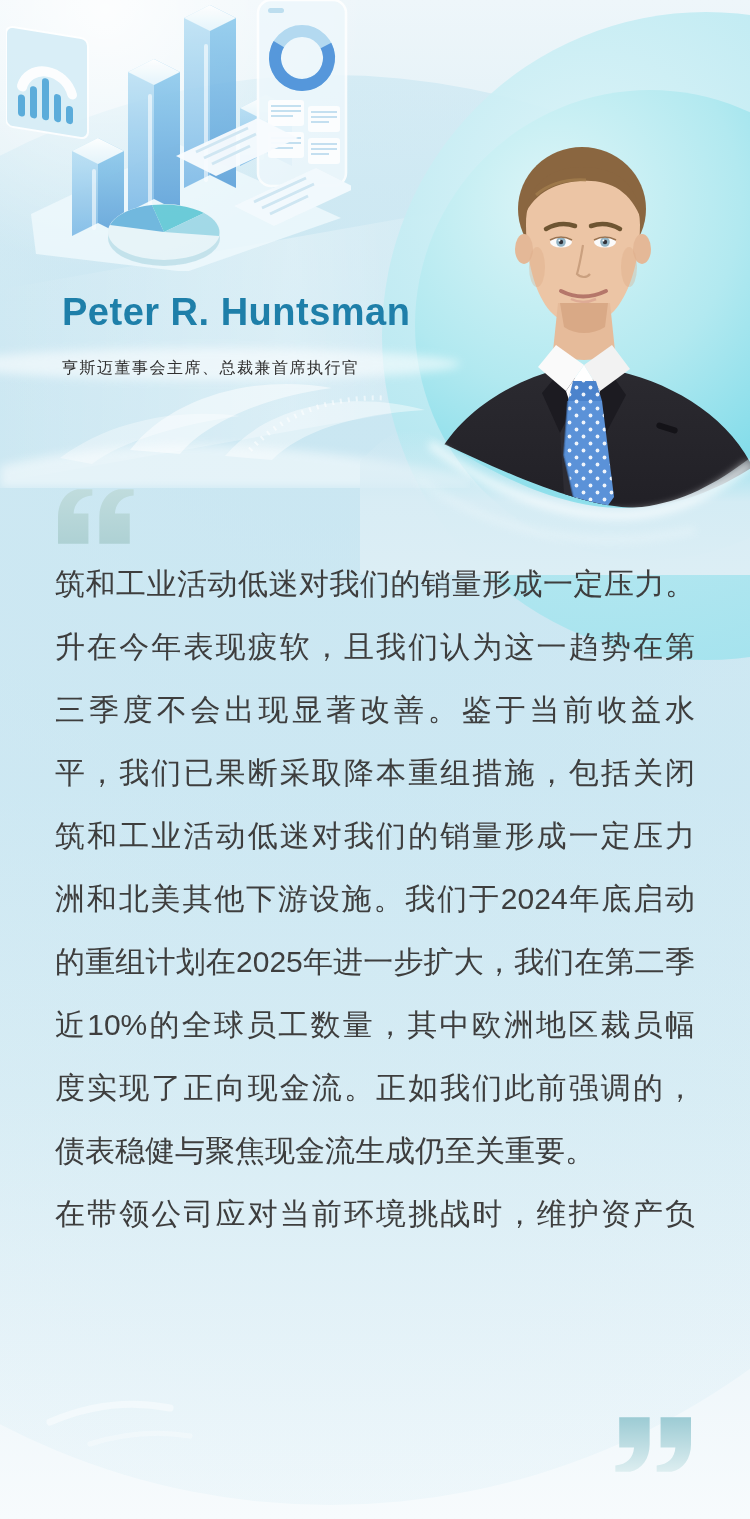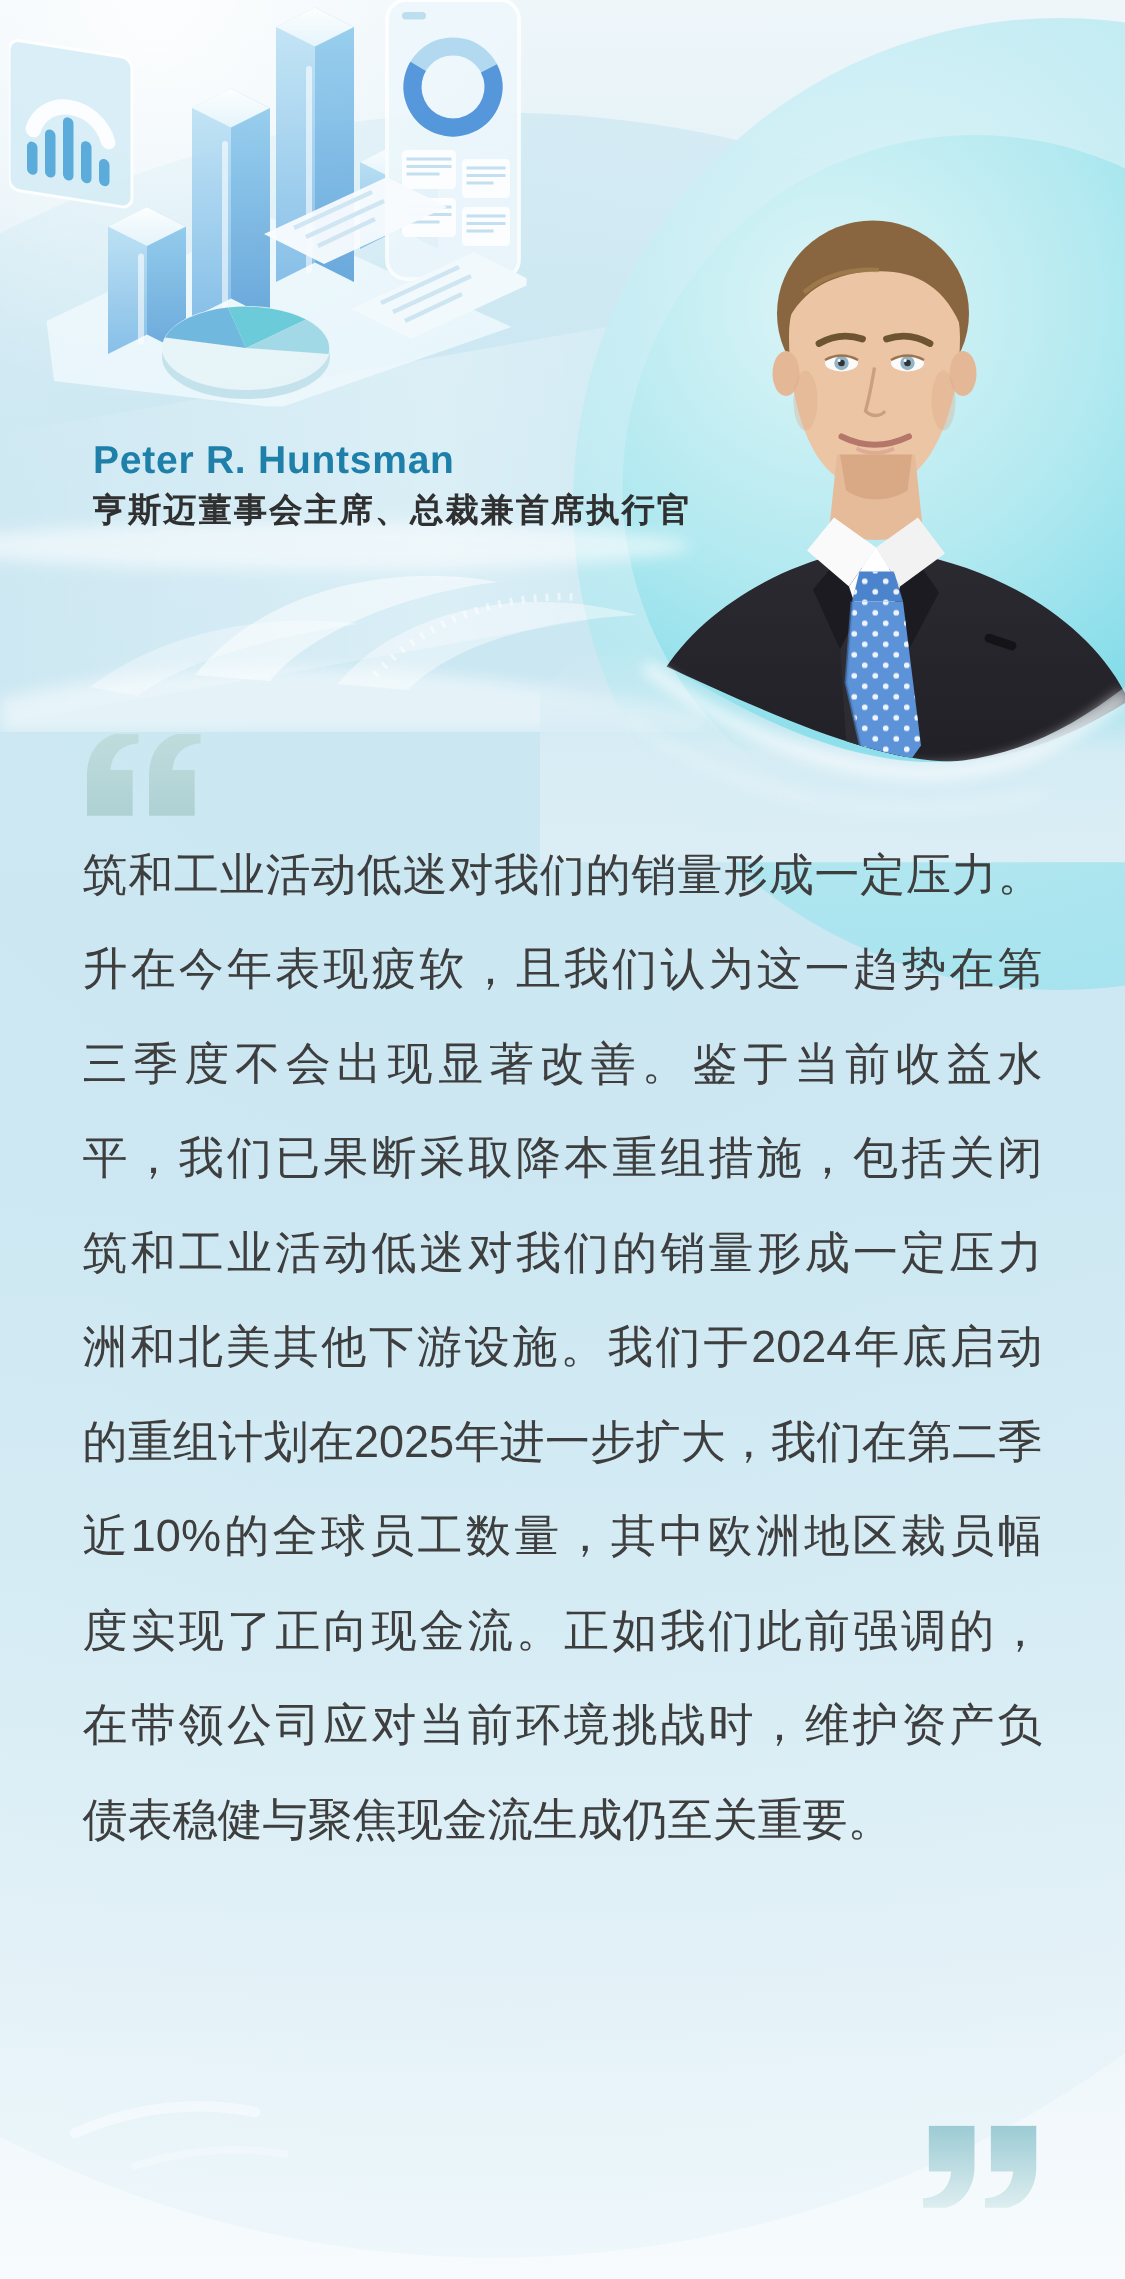--- a/index.html
+++ b/index.html
@@ -30,24 +30,24 @@
   .circle-outer{
     left:382px;top:12px;width:648px;height:648px;border-radius:50%;
     background:radial-gradient(circle at 32% 28%, rgba(222,244,248,.95) 0%, rgba(178,231,240,.9) 52%, rgba(142,222,235,.85) 100%);
   }
   .circle-inner{
     left:415px;top:90px;width:470px;height:470px;border-radius:50%;
     background:radial-gradient(circle at 30% 24%, #ddf5f7 0%, #b2e9f0 38%, #7fdbe9 68%, #5ccfe1 95%);
   }
   .header{left:62px;top:292px;z-index:30;}
   .title{
-    font-size:26px;font-weight:bold;color:#1e7fa9;letter-spacing:.5px;line-height:1.1;
+    font-size:38px;font-weight:bold;color:#1e7fa9;letter-spacing:.5px;line-height:1.1;
   }
   .subtitle{
-    margin-top:4px;font-size:22px;color:#303030;letter-spacing:1.5px;font-weight:bold;
+    margin-top:24px;font-size:16px;color:#303030;letter-spacing:1.5px;
   }
   .quote-block{left:55px;top:552px;width:640px;z-index:30;}
   .qline{
     height:63px;line-height:63px;
     font-size:30px;color:#3e3e3e;
     text-align:justify;text-align-last:justify;
     white-space:nowrap;
   }
   .qline.qlast{text-align-last:left;}
   .qmark-open{left:58px;top:489px;z-index:30;}
@@ -292,22 +292,22 @@
   <div class="abs quote-block">
     <div class="qline">筑和工业活动低迷对我们的销量形成一定压力。</div>
     <div class="qline">升在今年表现疲软，且我们认为这一趋势在第</div>
     <div class="qline">三季度不会出现显著改善。鉴于当前收益水</div>
     <div class="qline">平，我们已果断采取降本重组措施，包括关闭</div>
     <div class="qline">筑和工业活动低迷对我们的销量形成一定压力</div>
     <div class="qline">洲和北美其他下游设施。我们于2024年底启动</div>
     <div class="qline">的重组计划在2025年进一步扩大，我们在第二季</div>
     <div class="qline">近10%的全球员工数量，其中欧洲地区裁员幅</div>
     <div class="qline">度实现了正向现金流。正如我们此前强调的，</div>
+    <div class="qline qlast">债表稳健与聚焦现金流生成仍至关重要。</div>
     <div class="qline">在带领公司应对当前环境挑战时，维护资产负</div>
-    <div class="qline qlast">债表稳健与聚焦现金流生成仍至关重要。</div>
   </div>
 
   <svg class="abs qmark-close" width="78" height="55" viewBox="0 0 200 140">
     <defs>
         <linearGradient id="qg2" x1="0" y1="0" x2="0" y2="1">
           <stop offset="0" stop-color="#ddeef0"></stop>
           <stop offset="1" stop-color="#9ccbd4"></stop>
         </linearGradient>
       </defs>
     <g transform="rotate(180 100 70)">

